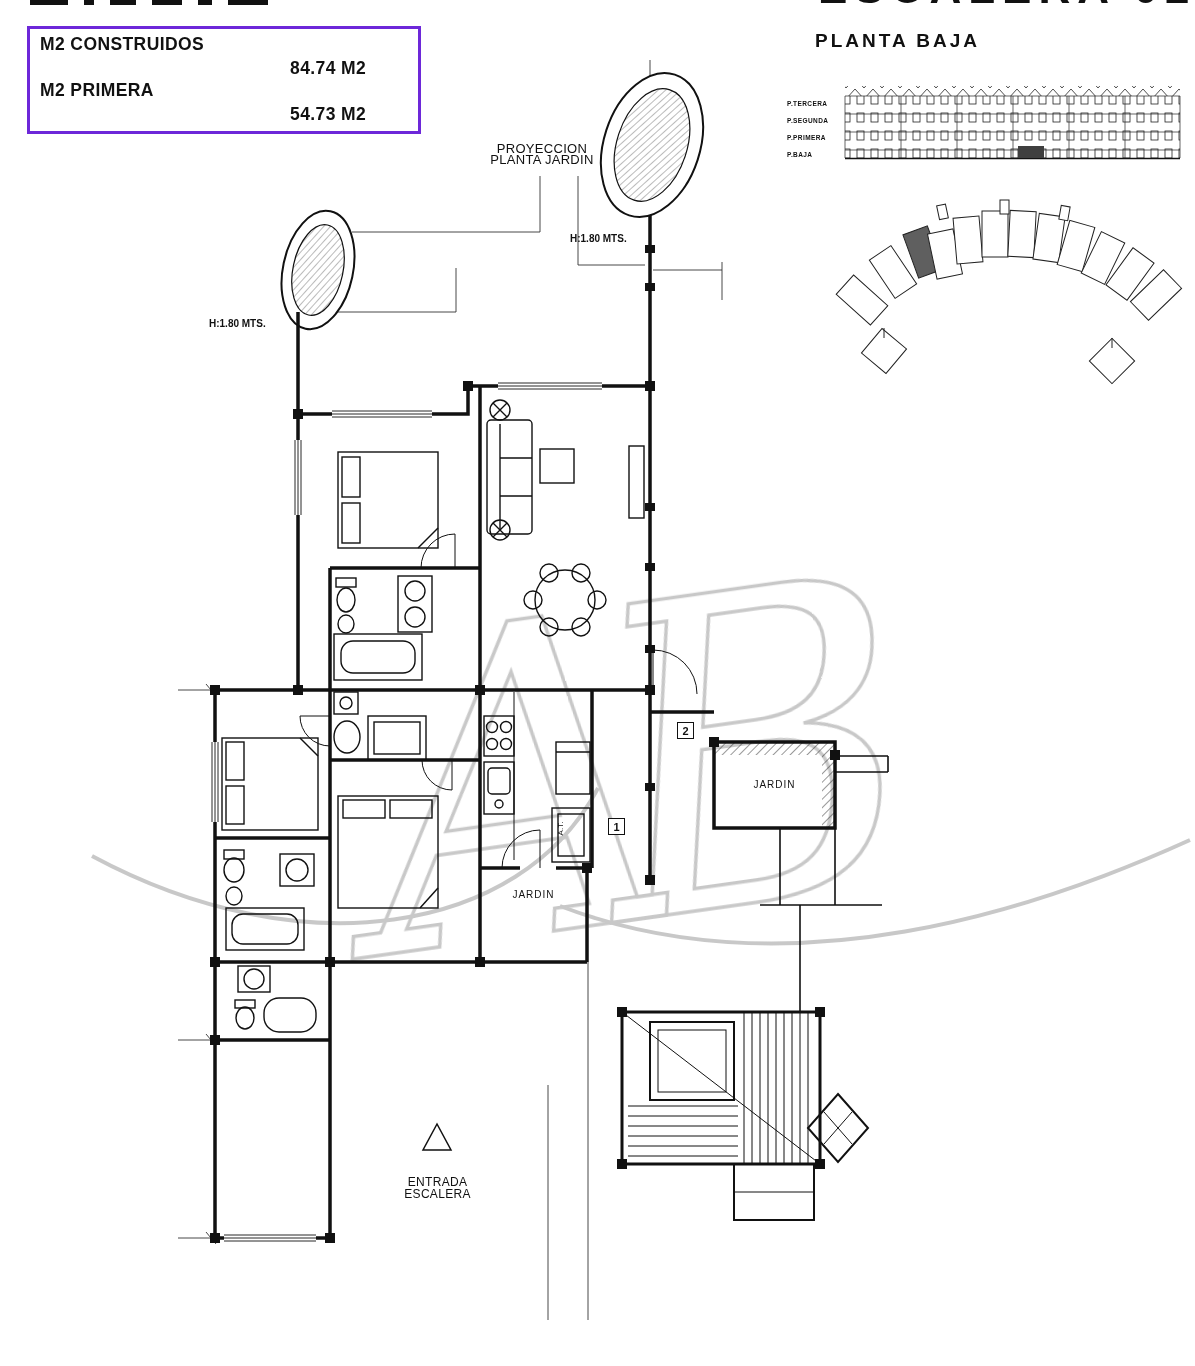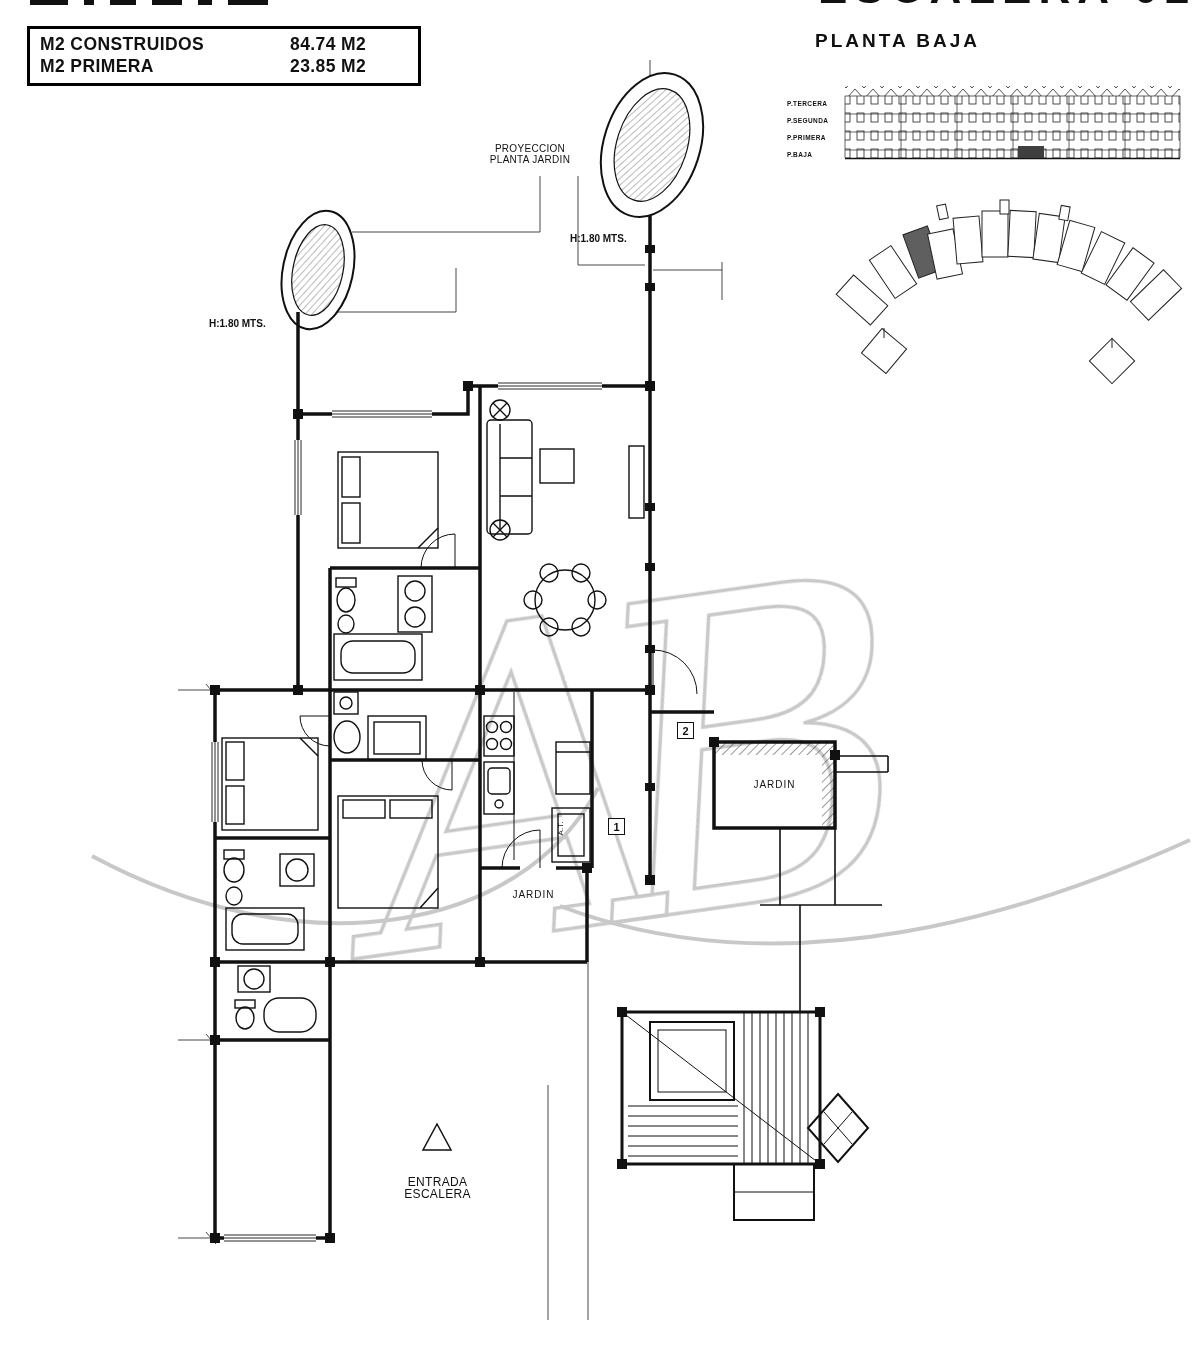--- a/index.html
+++ b/index.html
@@ -8,42 +8,42 @@
     font-family:"Liberation Sans", sans-serif; position:relative; overflow:hidden;
   }
   .abs { position:absolute; }
 
   
   .fragments { left:30px; top:0; height:6px; display:flex; gap:16px; }
   .fragments span { display:block; height:5px; background:#111; }
 
   
   .area-box {
-    left:27px; top:26px; width:394px; border:3px solid #000000;
+    left:27px; top:26px; width:394px; border:3px solid #6d28d9;
     padding:4px 0 6px 10px; background:#fff;
   }
   .area-row { display:flex; font-weight:bold; font-size:17.5px; letter-spacing:.4px; line-height:22px; }
   .area-row .lbl { width:250px; }
-  .area-row .val { width:120px; }
+  .area-row .val { width:120px;margin-top:24px; }
 
   
   .cutoff-wrap { left:818px; top:0; width:377px; height:11px; overflow:hidden; }
   .cutoff-text { position:absolute; left:0; top:-37px; font-size:44px; font-weight:bold; letter-spacing:7px; white-space:nowrap; }
   .plan-title { left:815px; top:30px; font-size:19px; font-weight:bold; letter-spacing:3px; }
 
   
   .floor-label { font-size:6.5px; font-weight:bold; letter-spacing:.4px; }
   .fl-0 { left:787px; top:100px; }
   .fl-1 { left:787px; top:117px; }
   .fl-2 { left:787px; top:134px; }
   .fl-3 { left:787px; top:151px; }
 
   
   .plan-label { color:#111; }
-  .projection { left:468px; top:143px; width:124px; text-align:center; font-size:10px; line-height:11px; letter-spacing:.3px; }
+  .projection { left:480px; top:143px; width:124px; text-align:center; font-size:13px; line-height:11px; letter-spacing:.3px; }
   .hnote-c { left:570px; top:233px; font-size:10px; font-weight:bold; }
   .hnote-l { left:209px; top:318px; font-size:10px; font-weight:bold; }
   .jardin-u { left:714px; top:779px; width:121px; text-align:center; font-size:10px; letter-spacing:1px; }
   .jardin-l { left:480px; top:889px; width:107px; text-align:center; font-size:10px; letter-spacing:1px; }
   .marker { width:17px; height:17px; border:1.6px solid #111; background:#fff; display:flex; align-items:center; justify-content:center; font-size:11px; font-weight:bold; }
   .marker1 { left:608px; top:818px; }
   .marker2 { left:677px; top:722px; }
   .at-label { left:554px; top:824px; font-size:8px; transform:rotate(-90deg); transform-origin:center; }
   .entrance { left:395px; top:1176px; width:85px; text-align:center; font-size:12px; line-height:12px; letter-spacing:.3px; }
 </style>
@@ -334,21 +334,21 @@
   <div class="cutoff-text">ESCALERA 02</div>
 </div>
 
 <div class="abs area-box">
   <div class="area-row">
     <span class="lbl">M2 CONSTRUIDOS</span>
     <span class="val">84.74 M2</span>
   </div>
   <div class="area-row">
     <span class="lbl">M2 PRIMERA</span>
-    <span class="val">23.85 M2</span>
+    <span class="val">54.73 M2</span>
   </div>
 </div>
 
 <div class="abs plan-title">PLANTA BAJA</div>
 
 <div class="abs floor-label fl-0">P.TERCERA</div>
 <div class="abs floor-label fl-1">P.SEGUNDA</div>
 <div class="abs floor-label fl-2">P.PRIMERA</div>
 <div class="abs floor-label fl-3">P.BAJA</div>
 

